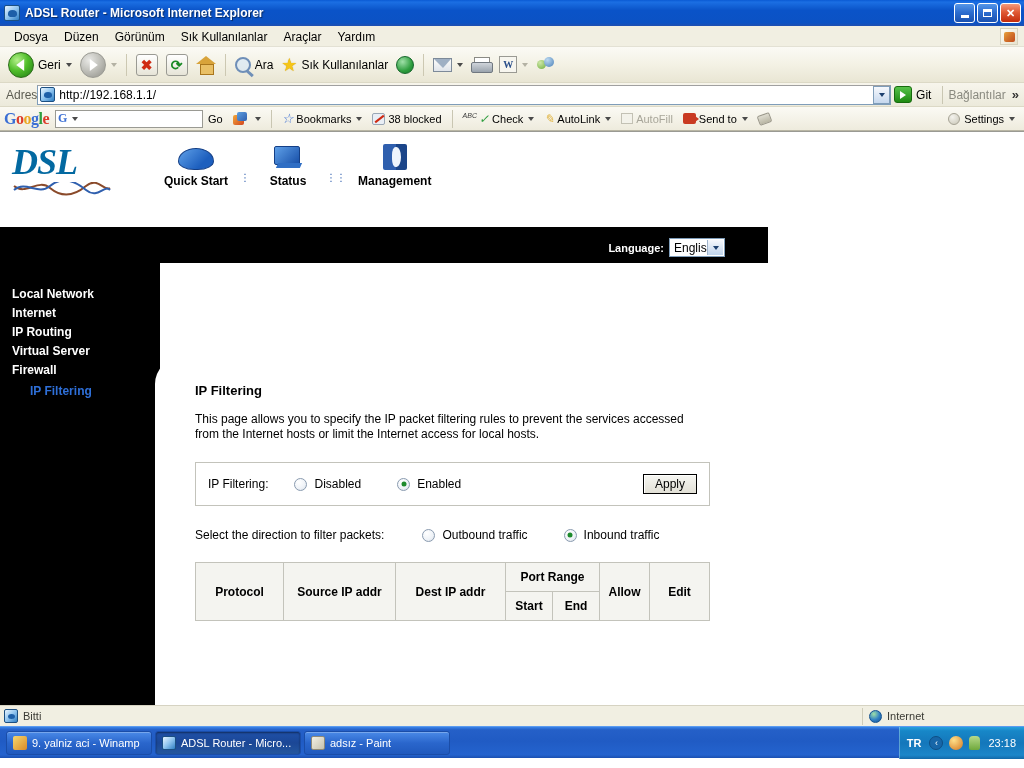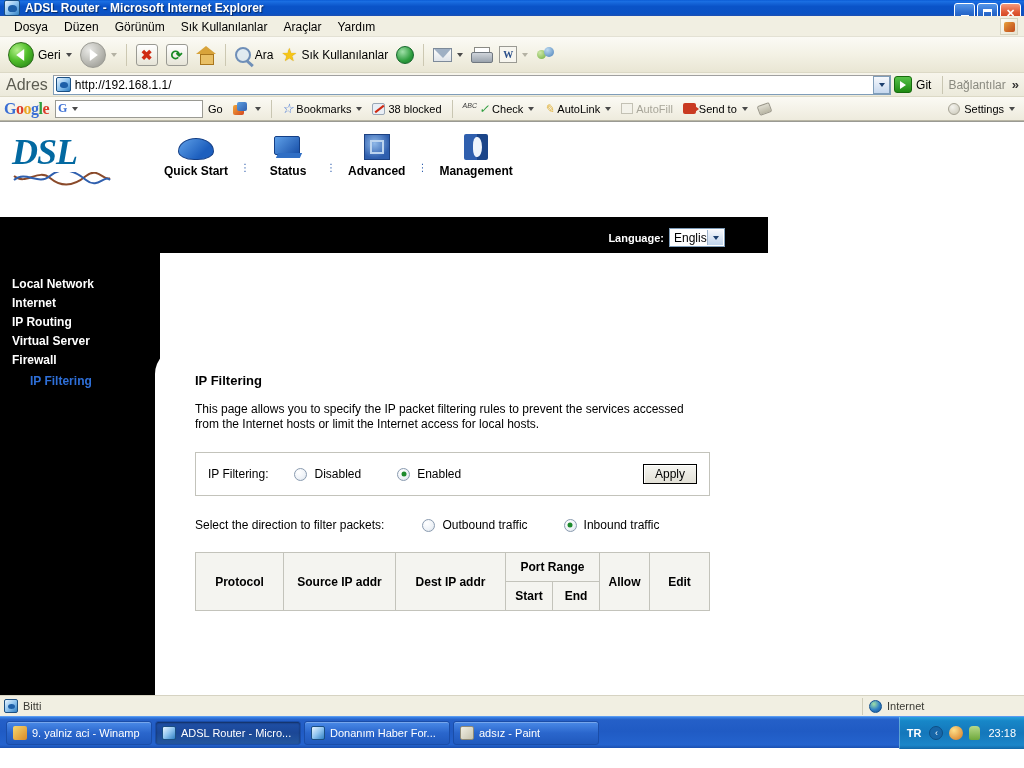--- a/index.html
+++ b/index.html
@@ -7,21 +7,21 @@
     margin: 0; padding: 0;
     width: 1024px; height: 768px;
     overflow: hidden;
     font-family: "Liberation Sans", sans-serif;
     font-size: 12px;
   }
   body { background: #ffffff; }
 
   
   .titlebar {
-    height: 16px;
+    height: 26px;
     background: linear-gradient(to bottom, #0a5ad4 0%, #1b6fe3 8%, #0a53c8 40%, #0b52c4 88%, #1f4fb0 100%);
     display: flex; align-items: center;
     padding: 0 2px 0 4px;
     position: relative;
   }
   .titlebar .ico {
     width: 16px; height: 16px; margin-right: 5px;
     background: linear-gradient(135deg,#e8f4ff 0%,#8fc4ef 50%,#2f7fc4 100%);
     border: 1px solid #1b4f82; border-radius: 2px;
     position: relative; flex: 0 0 auto;
@@ -160,21 +160,21 @@
   .msn-ic:after{content:"";position:absolute;left:8px;top:1px;width:10px;height:10px;border-radius:50%;background:radial-gradient(circle at 35% 30%,#bcd9f0,#4a80b8);}
 
   
   .addrbar {
     height: 24px;
     background: linear-gradient(to bottom,#f7f5ec,#eceadb);
     display: flex; align-items: center;
     padding: 0 2px 0 6px;
     border-bottom: 1px solid #dcd9c6;
   }
-  .addr-lbl { color: #5c5c52; font-size: 16px; margin-right: 5px; }
+  .addr-lbl { color: #5c5c52; font-size: 12px; }
   .addr-input {
     flex: 1; height: 20px; background: #fff;
     border: 1px solid #7f9db9; border-top-color:#a0a0a0;
     display: flex; align-items: center; padding: 0 0 0 2px;
     position: relative;
   }
   .ie-ic {
     width: 15px; height: 15px; flex:0 0 auto; margin-right: 4px;
     background: linear-gradient(135deg,#e8f4ff 0%,#8fc4ef 50%,#2f7fc4 100%);
     border: 1px solid #1b4f82; border-radius: 2px; position: relative;
@@ -626,26 +626,20 @@
         <span class="nav-lbl">Quick Start</span>
       </div>
       <span class="nav-dot">⋮</span>
       <div class="nav-item">
         <span class="nav-ic">
             <i class="icn-mon"></i>
           </span>
         <span class="nav-lbl">Status</span>
       </div>
       <span class="nav-dot">⋮</span>
-      <div class="nav-item">
-        <span class="nav-ic">
-            <i class="icn-chip"></i>
-          </span>
-        <span class="nav-lbl">Advanced</span>
-      </div>
       <span class="nav-dot">⋮</span>
       <div class="nav-item">
         <span class="nav-ic">
             <i class="icn-book"></i>
           </span>
         <span class="nav-lbl">Management</span>
       </div>
     </div>
   </div>
 
@@ -735,24 +729,20 @@
   <div class="tasks">
     <div class="task">
       <i class="ti ti-winamp"></i>
         <span>9. yalniz aci - Winamp</span>
     </div>
     <div class="task active">
       <i class="ti ti-ie"></i>
         <span>ADSL Router - Micro...</span>
     </div>
     <div class="task">
-      <i class="ti ti-ie"></i>
-        <span>Donanım Haber For...</span>
-    </div>
-    <div class="task">
       <i class="ti ti-paint"></i>
         <span>adsız - Paint</span>
     </div>
   </div>
   <div class="tray">
     <span class="lang">TR</span>
     <span class="tchev">‹</span>
     <span class="tic1"></span>
     <span class="tic2"></span>
     <span class="clk">23:18</span>

